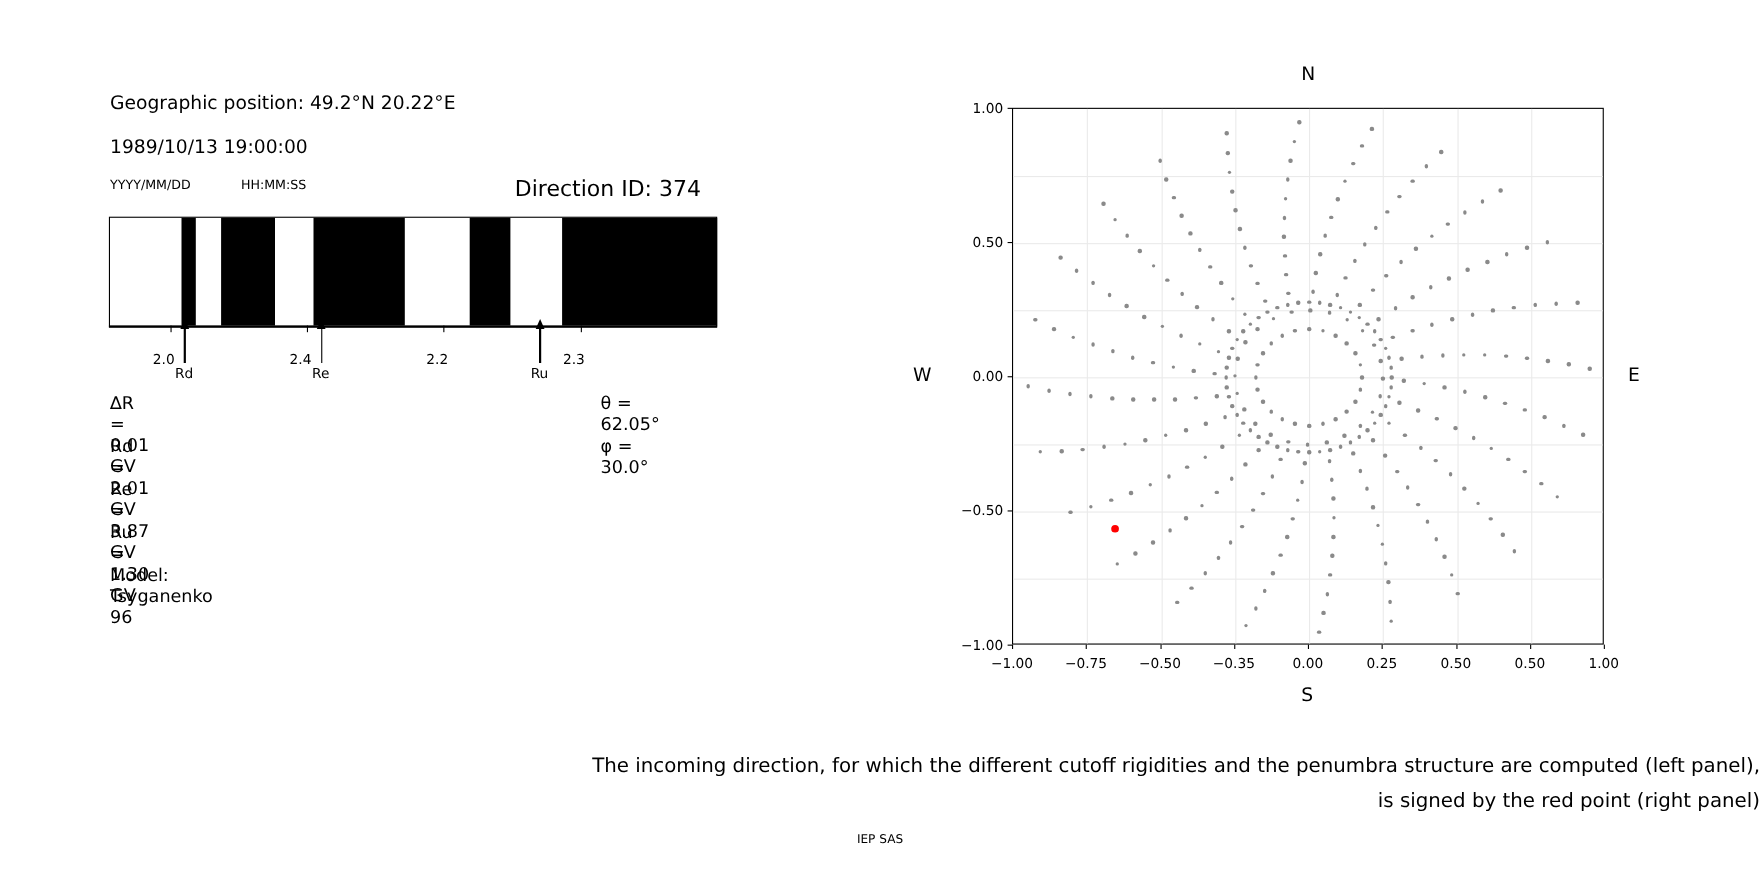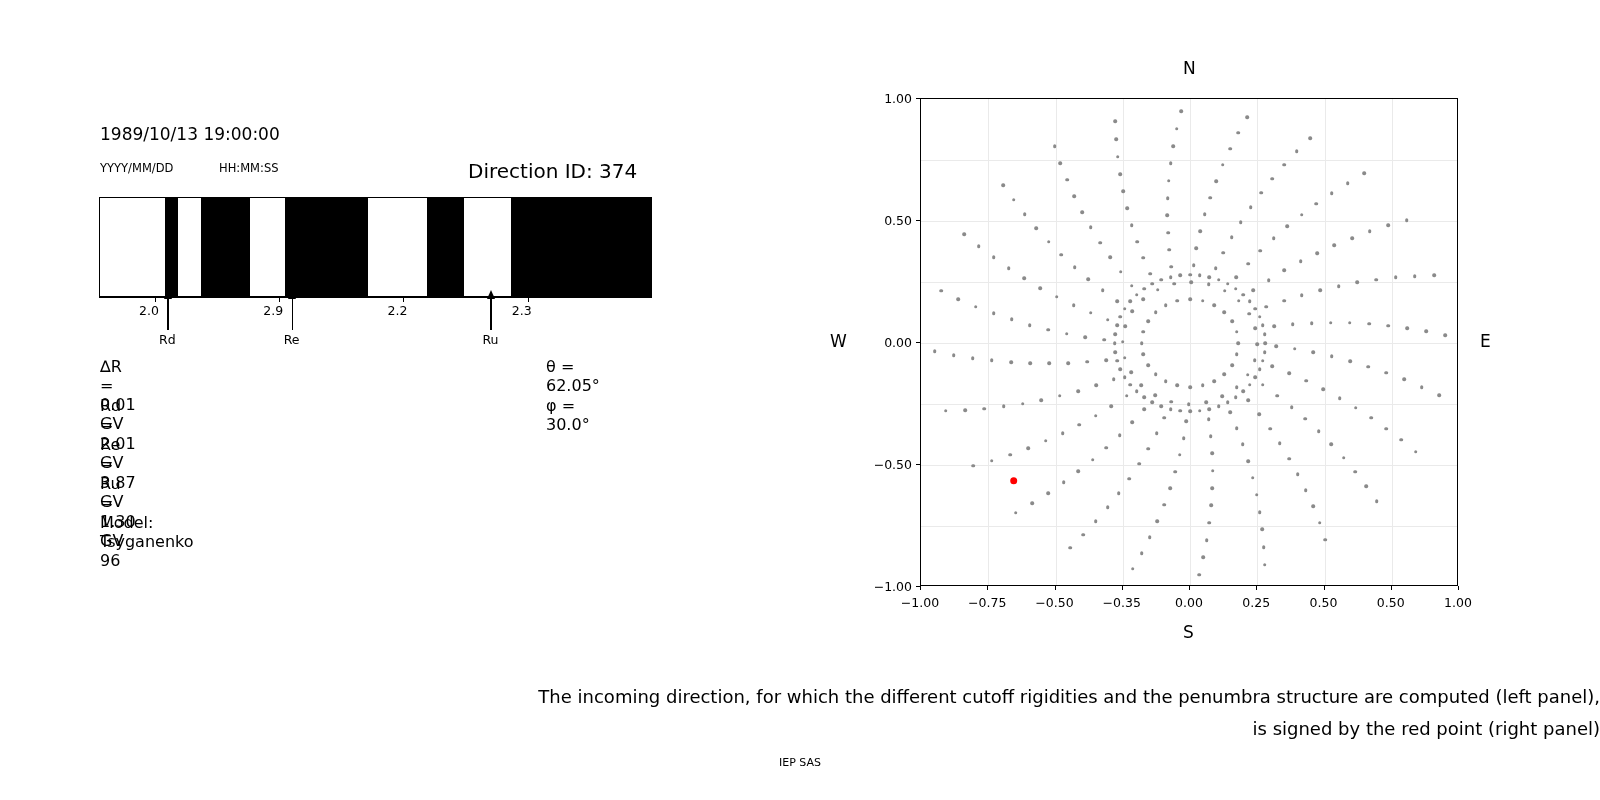--- a/index.html
+++ b/index.html
@@ -13,21 +13,21 @@
   .txt-fmt1{left:100px;top:161px;font-size:11.5px;}
   .txt-fmt2{left:219px;top:161px;font-size:11.5px;}
   .txt-dirid{left:468px;top:159px;font-size:20px;}
   
   #penumbra-bar{left:99px;top:197px;width:553px;height:100px;
        border:1.2px solid #000;box-sizing:border-box;background:#fff;}
   .band{position:absolute;top:0;bottom:0;background:#000;}
   
   #penumbra-axis{left:99px;top:296px;width:553px;height:2px;background:#000;}
   .tick{position:absolute;top:296px;width:1px;height:6px;background:#000;}
-  .ticklabel{position:absolute;font-size:12.5px;color:#000;transform:translateX(-50%);}
+  .ticklabel{position:absolute;font-size:12.5px;color:#000;transform:translateX(-50%);margin-top:16px;}
   .arrow-wrap{position:absolute;top:290px;}
   .arrow-line{position:absolute;left:0;top:8px;width:1.4px;height:32px;background:#000;}
   .arrow-head{position:absolute;left:-3.6px;top:0;width:0;height:0;
        border-left:4.4px solid transparent;border-right:4.4px solid transparent;
        border-bottom:9px solid #000;}
   .arrow-label{position:absolute;top:42px;font-size:12.5px;transform:translateX(-50%);}
   
   .val{position:absolute;font-size:16px;}
   .valL{left:100px;}
   .valR{left:546px;}
@@ -48,20 +48,21 @@
   .compass{position:absolute;font-size:17px;}
   
   .caption-line{position:absolute;width:100%;text-align:right;font-size:18px;}
   .footer{position:absolute;width:100%;text-align:center;font-size:11px;}
 </style>
 </head>
 <body>
 
 <div class="abs" id="left-panel">
 
+  <div class="abs txt-geo">Geographic position: 49.2°N 20.22°E</div>
 
   <div class="abs txt-date">1989/10/13 19:00:00</div>
 
   <div class="abs txt-fmt1">YYYY/MM/DD</div>
 
   <div class="abs txt-fmt2">HH:MM:SS</div>
 
   <div class="abs txt-dirid">Direction ID: 374</div>
 
   <div class="abs" id="penumbra-bar">
@@ -69,21 +70,21 @@
       <div class="band" style="left: 101.322px; width: 49.0865px;"></div>
       <div class="band" style="left: 185.204px; width: 83.2607px;"></div>
       <div class="band" style="left: 326.872px; width: 37.2809px;"></div>
       <div class="band" style="left: 411.375px; width: 140.425px;"></div>
     </div>
   <div class="abs" id="penumbra-axis"></div>
   <div class="abs" id="penumbra-axis-ticks">
       <div class="tick" style="left: 154.921px;"></div>
       <div class="ticklabel" style="left: 148.921px; top: 303px;">2.0</div>
       <div class="tick" style="left: 279.191px;"></div>
-      <div class="ticklabel" style="left: 273.191px; top: 303px;">2.9</div>
+      <div class="ticklabel" style="left: 273.191px; top: 303px;">2.4</div>
       <div class="tick" style="left: 403.461px;"></div>
       <div class="ticklabel" style="left: 397.461px; top: 303px;">2.2</div>
       <div class="tick" style="left: 527.73px;"></div>
       <div class="ticklabel" style="left: 521.73px; top: 303px;">2.3</div>
     </div>
   <div class="abs" id="penumbra-markers">
       <div class="arrow-wrap" style="left: 167.348px;">
         <div class="arrow-head"></div>
         <div class="arrow-line"></div>
         <div class="arrow-label">Rd</div>

